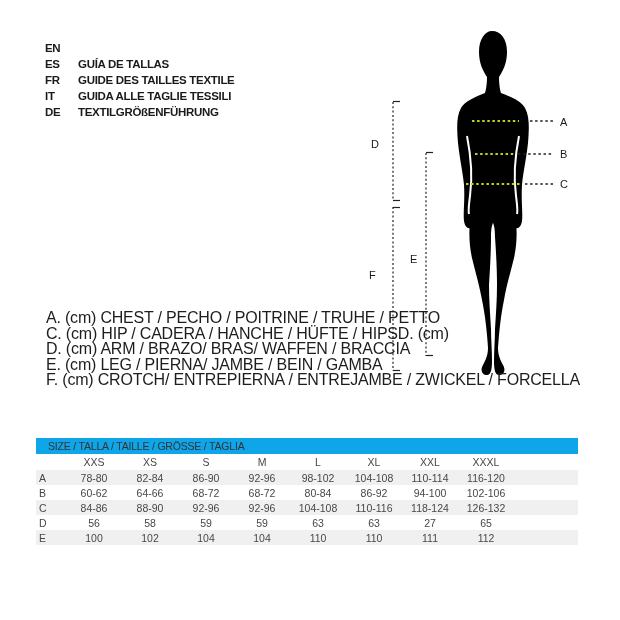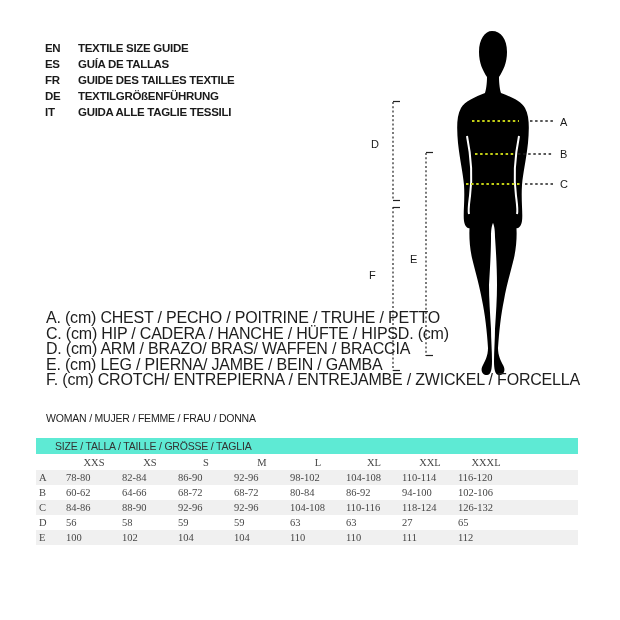--- a/index.html
+++ b/index.html
@@ -13,53 +13,52 @@
   .lang-code{width:33px;flex:0 0 33px;}
   
   .measure-block{position:absolute;left:46px;top:310px;}
   .measure-line{height:15.6px;line-height:15.6px;font-size:16px;letter-spacing:-0.2px;color:#1d1d1d;white-space:nowrap;}
   .gender-line{position:absolute;left:46px;top:410px;height:16px;line-height:16px;font-size:10.5px;letter-spacing:-0.2px;color:#1d1d1d;}
   
   .figure-wrap{position:absolute;left:350px;top:24px;width:245px;height:372px;}
   .fig-label{font-family:"Liberation Sans",sans-serif;font-size:11px;fill:#1a1a1a;}
   
   .table-wrap{position:absolute;left:36px;top:438px;width:542px;}
-  .table-title{height:16px;line-height:16px;background:#5eead4;color:#333;font-size:10.5px;letter-spacing:-0.2px;padding-left:19px;}
-  table.sizes{border-collapse:collapse;table-layout:fixed;width:542px;font-size:10.5px;color:#474747;font-family:Liberation Serif, serif;}
+  .table-title{height:16px;line-height:16px;background:#0ea5e9;color:#333;font-size:10.5px;letter-spacing:-0.2px;padding-left:12px;}
+  table.sizes{border-collapse:collapse;table-layout:fixed;width:542px;font-size:10.5px;color:#474747;}
   table.sizes th{font-weight:normal;height:16px;text-align:center;padding:0;}
-  table.sizes td{height:15px;padding:0;}
+  table.sizes td{height:15px;text-align:center;padding:0;}
   table.sizes td.rowlabel{text-align:left;padding-left:3px;}
   table.sizes tr.shaded{background:#f0f0f0;}
   col.c-label{width:30px;} col.c-size{width:56px;} col.c-fill{width:64px;}
 </style>
 </head>
 <body>
 
 <div id="canvas">
 
   <div class="lang-block">
     <div class="lang-row">
       <span class="lang-code">EN</span>
-      <span class="lang-text">TEXTILE SIZE GUIDE</span>
     </div>
     <div class="lang-row">
       <span class="lang-code">ES</span>
       <span class="lang-text">GUÍA DE TALLAS</span>
     </div>
     <div class="lang-row">
       <span class="lang-code">FR</span>
       <span class="lang-text">GUIDE DES TAILLES TEXTILE</span>
     </div>
     <div class="lang-row">
+      <span class="lang-code">IT</span>
+      <span class="lang-text">GUIDA ALLE TAGLIE TESSILI</span>
+    </div>
+    <div class="lang-row">
       <span class="lang-code">DE</span>
       <span class="lang-text">TEXTILGRÖßENFÜHRUNG</span>
-    </div>
-    <div class="lang-row">
-      <span class="lang-code">IT</span>
-      <span class="lang-text">GUIDA ALLE TAGLIE TESSILI</span>
     </div>
   </div>
 
   <div class="figure-wrap">
     <svg width="245" height="372" viewBox="350 24 245 372" xmlns="http://www.w3.org/2000/svg">
 
       <path fill="#000000" d="
         M 492,31
         C 501,31 507,39 507,52
         C 507,63 503,71 499,77
@@ -139,21 +138,20 @@
   </div>
 
   <div class="measure-block">
     <div class="measure-line">A. (cm) CHEST / PECHO / POITRINE / TRUHE / PETTO</div>
     <div class="measure-line">C. (cm) HIP / CADERA / HANCHE / HÜFTE / HIPSD. (cm)</div>
     <div class="measure-line">D. (cm) ARM / BRAZO/ BRAS/ WAFFEN / BRACCIA</div>
     <div class="measure-line">E. (cm) LEG / PIERNA/ JAMBE / BEIN / GAMBA</div>
     <div class="measure-line">F. (cm) CROTCH/ ENTREPIERNA / ENTREJAMBE / ZWICKEL / FORCELLA</div>
   </div>
 
-  <div class="gender-line">WOMAN / MUJER / FEMME / FRAU / DONNA</div>
 
   <div class="table-wrap">
     <div class="table-title">SIZE / TALLA / TAILLE / GRÖSSE / TAGLIA</div>
     <table class="sizes">
       <colgroup>
         <col class="c-label">
           <col class="c-size">
           <col class="c-size">
           <col class="c-size">
           <col class="c-size">

